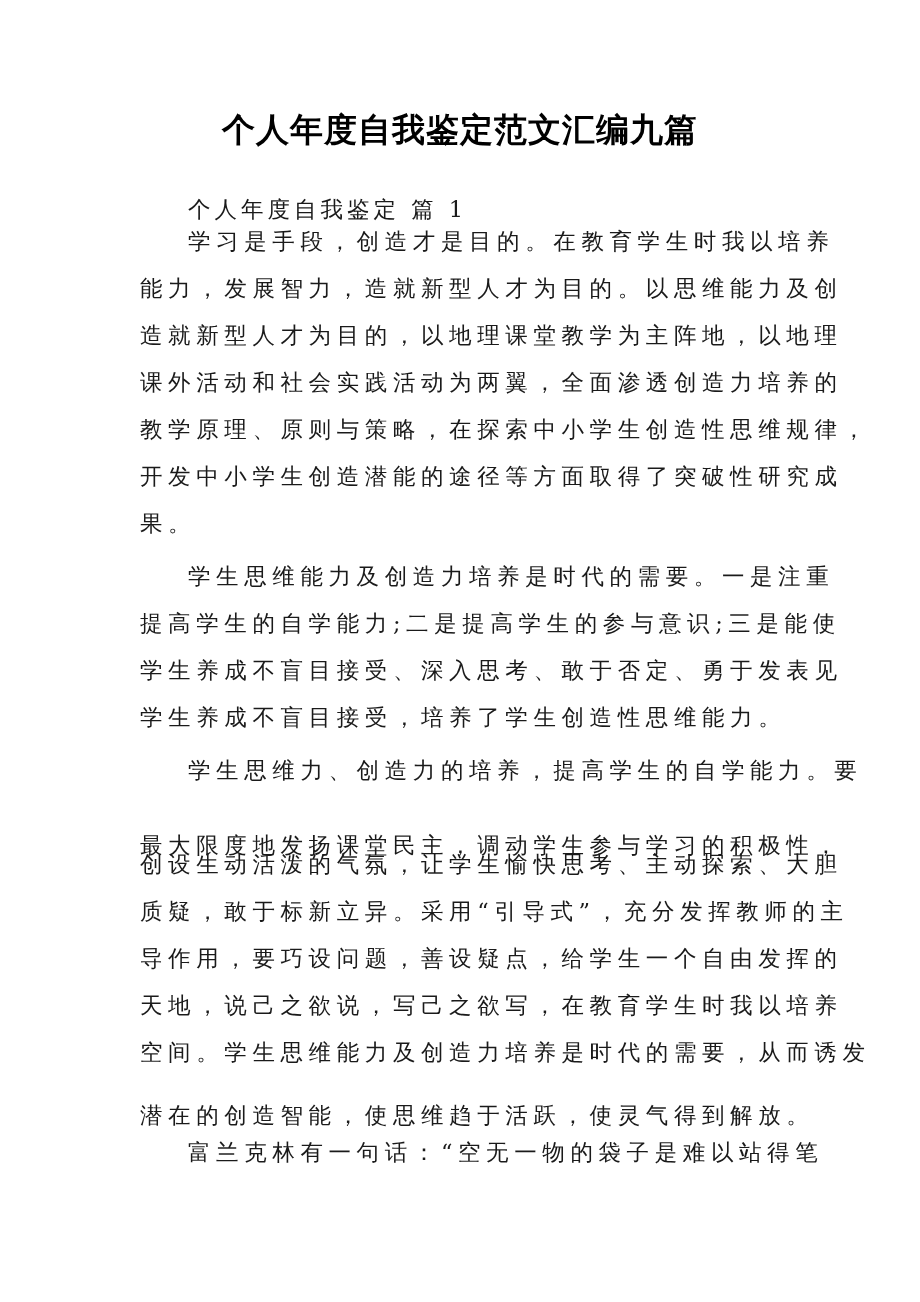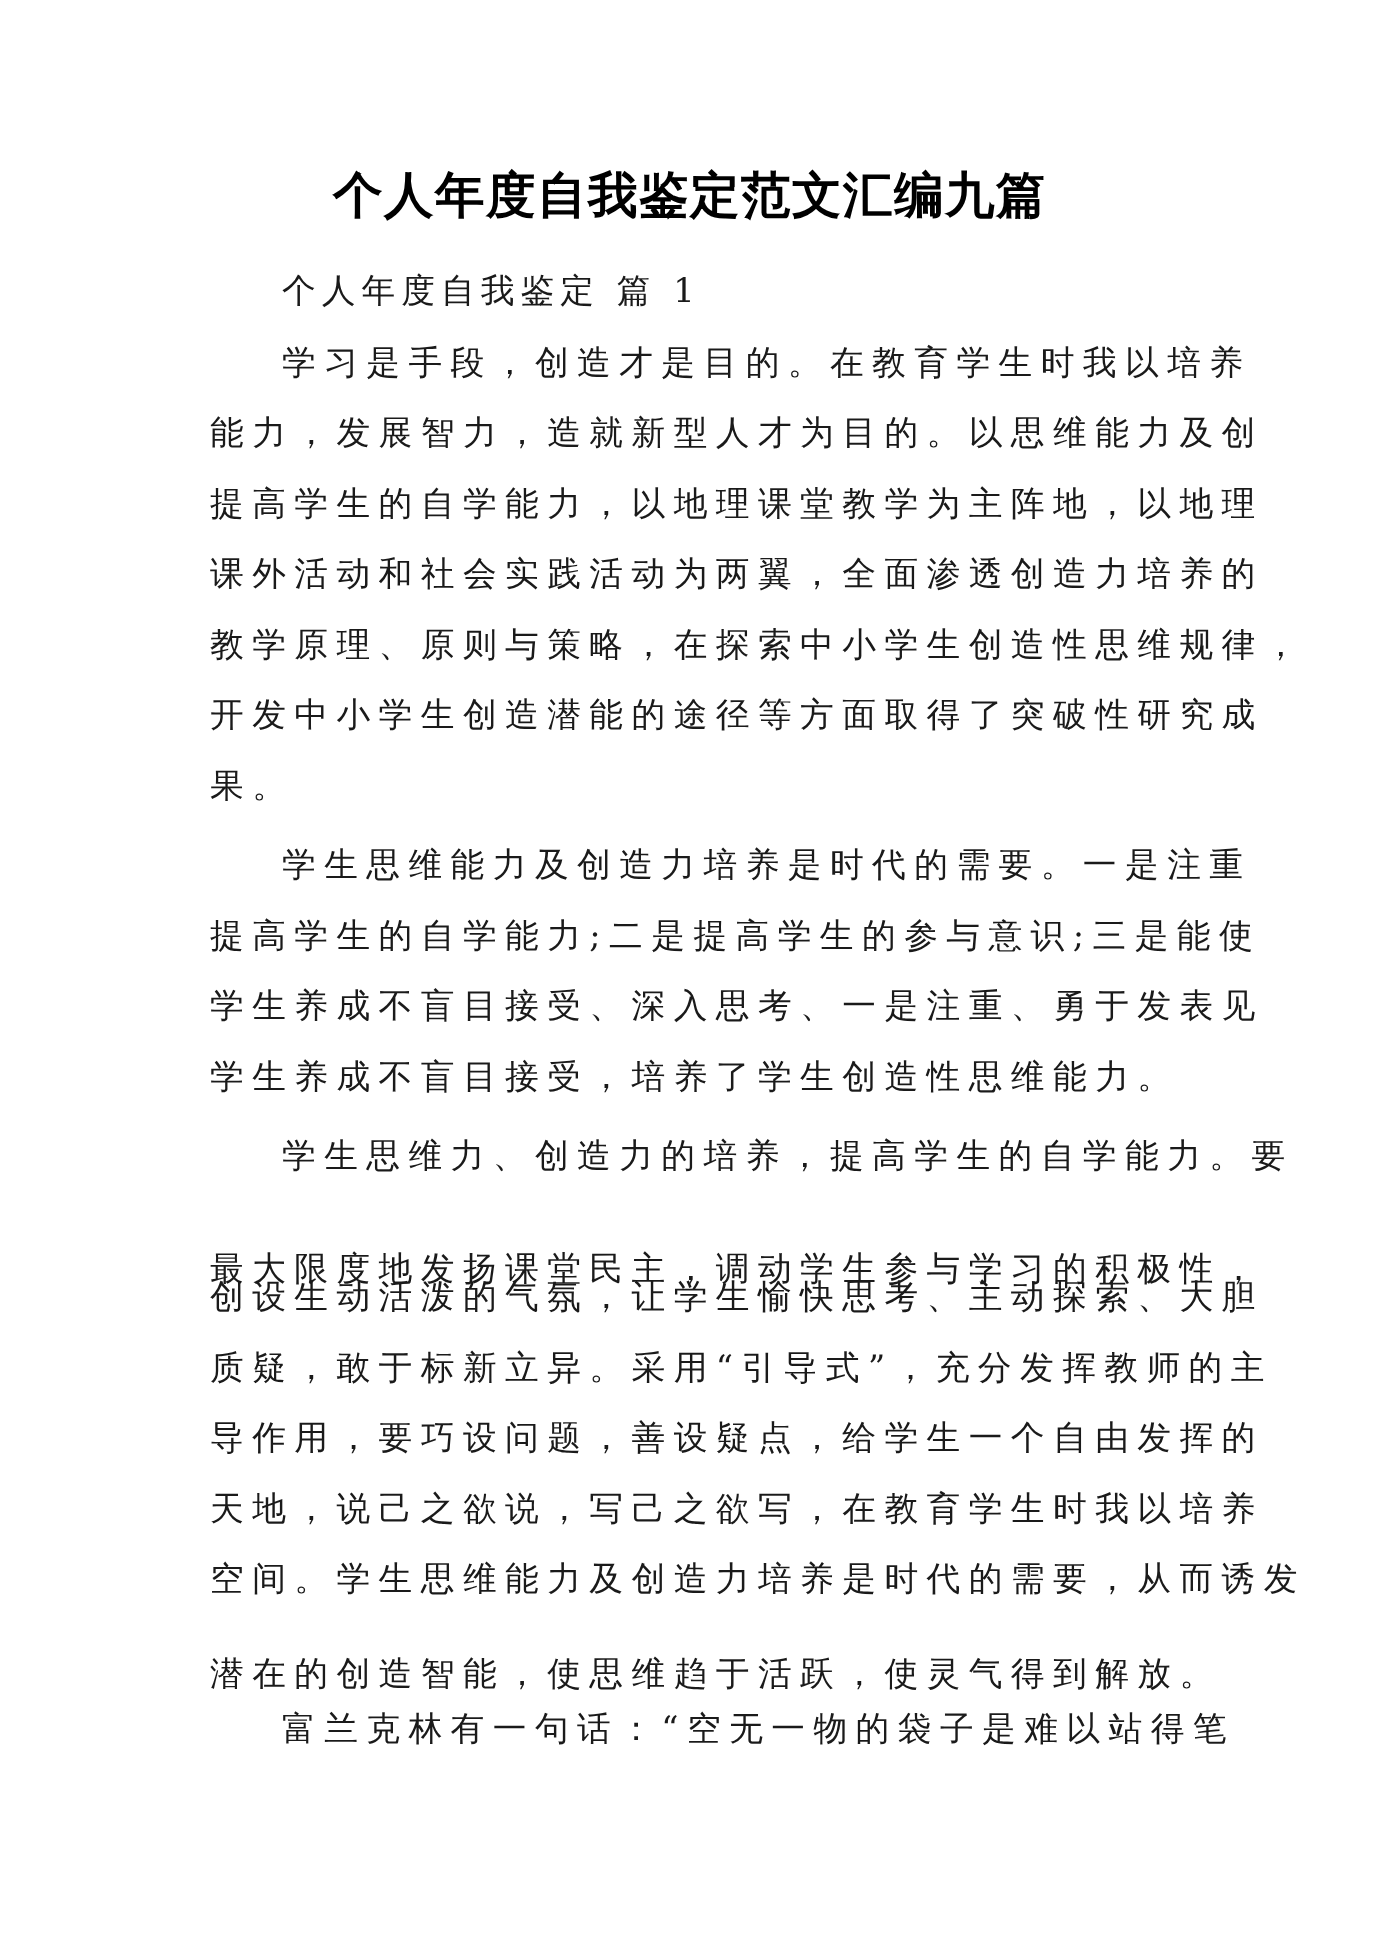--- a/index.html
+++ b/index.html
@@ -12,36 +12,36 @@
             white-space: nowrap; color: #1a1a1a; }
     .indent { left: 188px; }
     .subtitle { letter-spacing: 4px; }
   </style>
 </head>
 <body>
 
 <div>
   <div class="title">个人年度自我鉴定范文汇编九篇</div>
 
-  <div class="line indent subtitle" style="top:178px">个人年度自我鉴定  篇 1</div>
+  <div class="line indent subtitle" style="top:194px">个人年度自我鉴定  篇 1</div>
 
   <div>
     <div class="line indent" style="top:226px">学习是手段，创造才是目的。在教育学生时我以培养</div>
     <div class="line" style="top:273px">能力，发展智力，造就新型人才为目的。以思维能力及创</div>
-    <div class="line" style="top:320px">提高学生的自学能力，以地理课堂教学为主阵地，以地理</div>
+    <div class="line" style="top:320px">造就新型人才为目的，以地理课堂教学为主阵地，以地理</div>
     <div class="line" style="top:367px">课外活动和社会实践活动为两翼，全面渗透创造力培养的</div>
     <div class="line" style="top:414px">教学原理、原则与策略，在探索中小学生创造性思维规律，</div>
     <div class="line" style="top:461px">开发中小学生创造潜能的途径等方面取得了突破性研究成</div>
     <div class="line" style="top:508px">果。</div>
   </div>
 
   <div>
     <div class="line indent" style="top:561px">学生思维能力及创造力培养是时代的需要。一是注重</div>
     <div class="line" style="top:608px">提高学生的自学能力;二是提高学生的参与意识;三是能使</div>
-    <div class="line" style="top:655px">学生养成不盲目接受、深入思考、一是注重、勇于发表见</div>
+    <div class="line" style="top:655px">学生养成不盲目接受、深入思考、敢于否定、勇于发表见</div>
     <div class="line" style="top:702px">学生养成不盲目接受，培养了学生创造性思维能力。</div>
   </div>
 
   <div>
     <div class="line indent" style="top:755px">学生思维力、创造力的培养，提高学生的自学能力。要</div>
     <div class="line" style="top:830px">最大限度地发扬课堂民主，调动学生参与学习的积极性，</div>
     <div class="line" style="top:849px">创设生动活泼的气氛，让学生愉快思考、主动探索、大胆</div>
     <div class="line" style="top:896px">质疑，敢于标新立异。采用“引导式”，充分发挥教师的主</div>
     <div class="line" style="top:943px">导作用，要巧设问题，善设疑点，给学生一个自由发挥的</div>
     <div class="line" style="top:990px">天地，说己之欲说，写己之欲写，在教育学生时我以培养</div>

